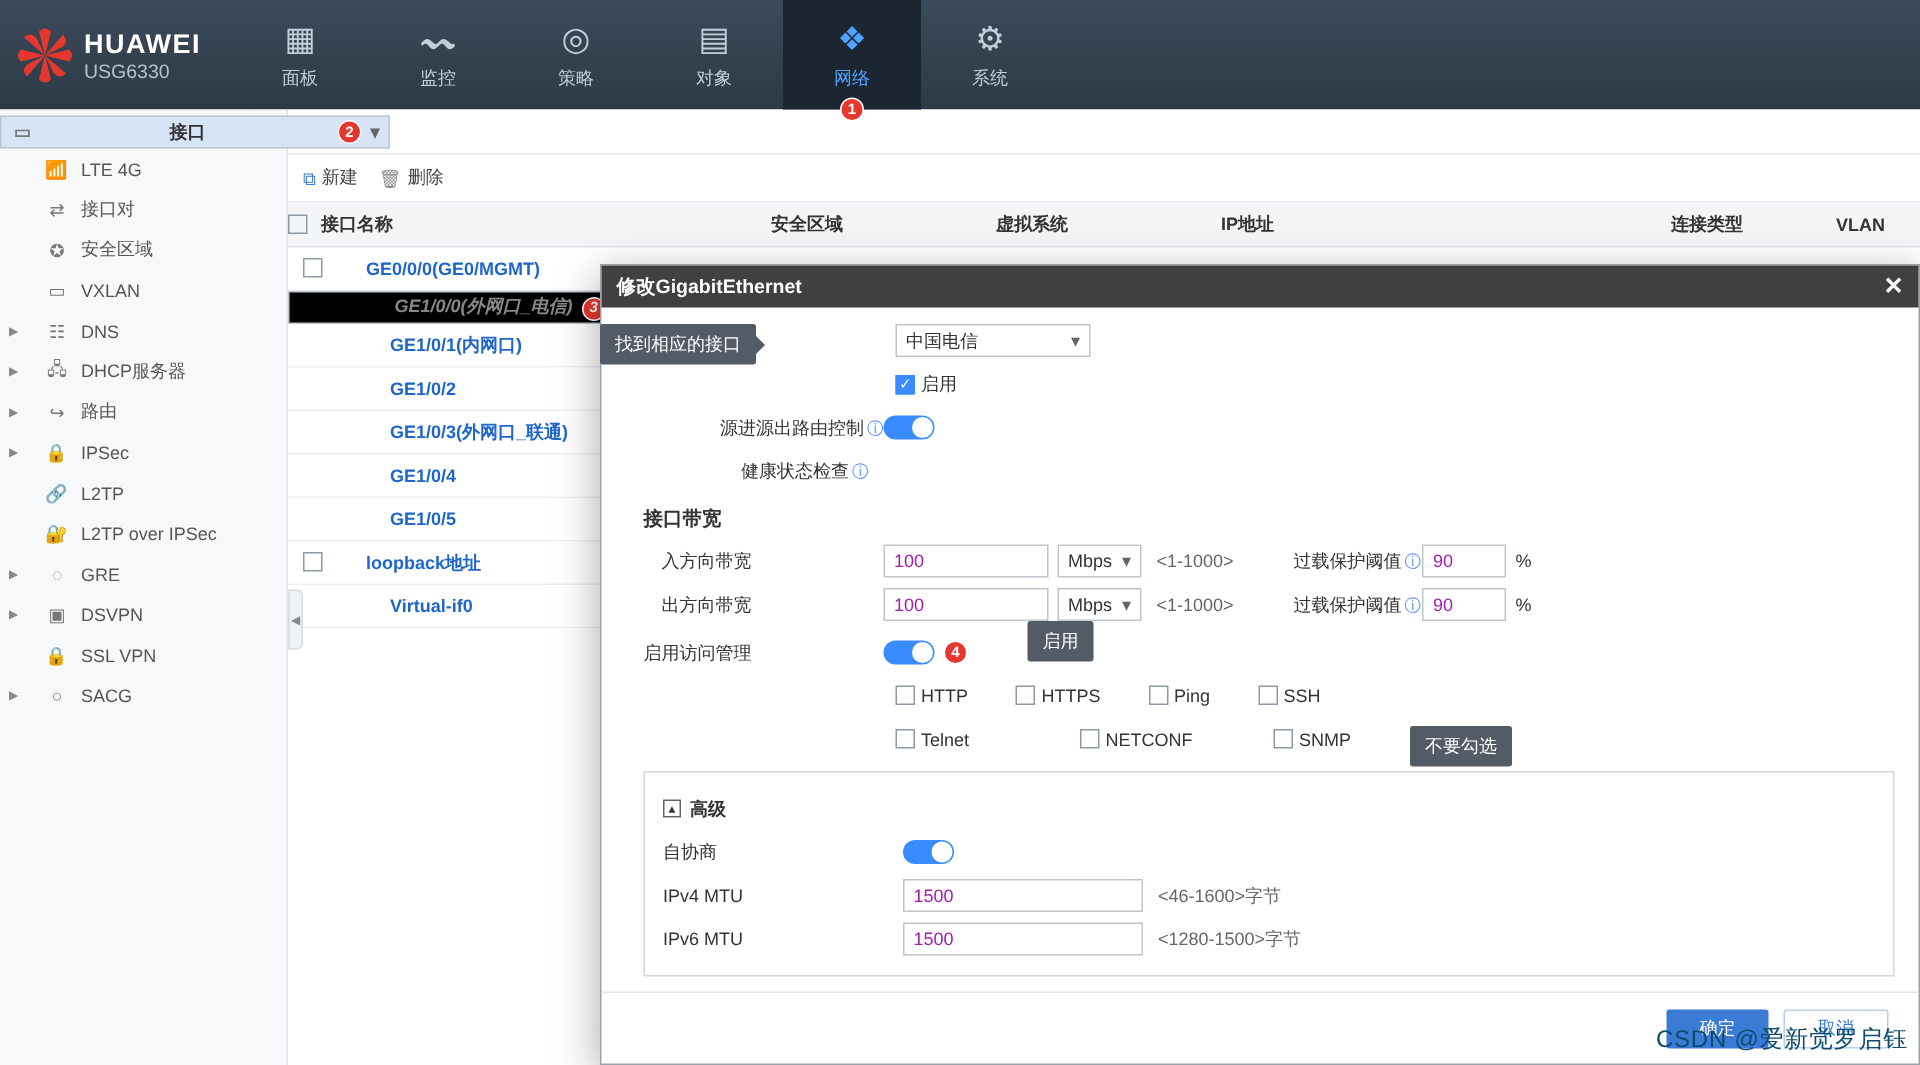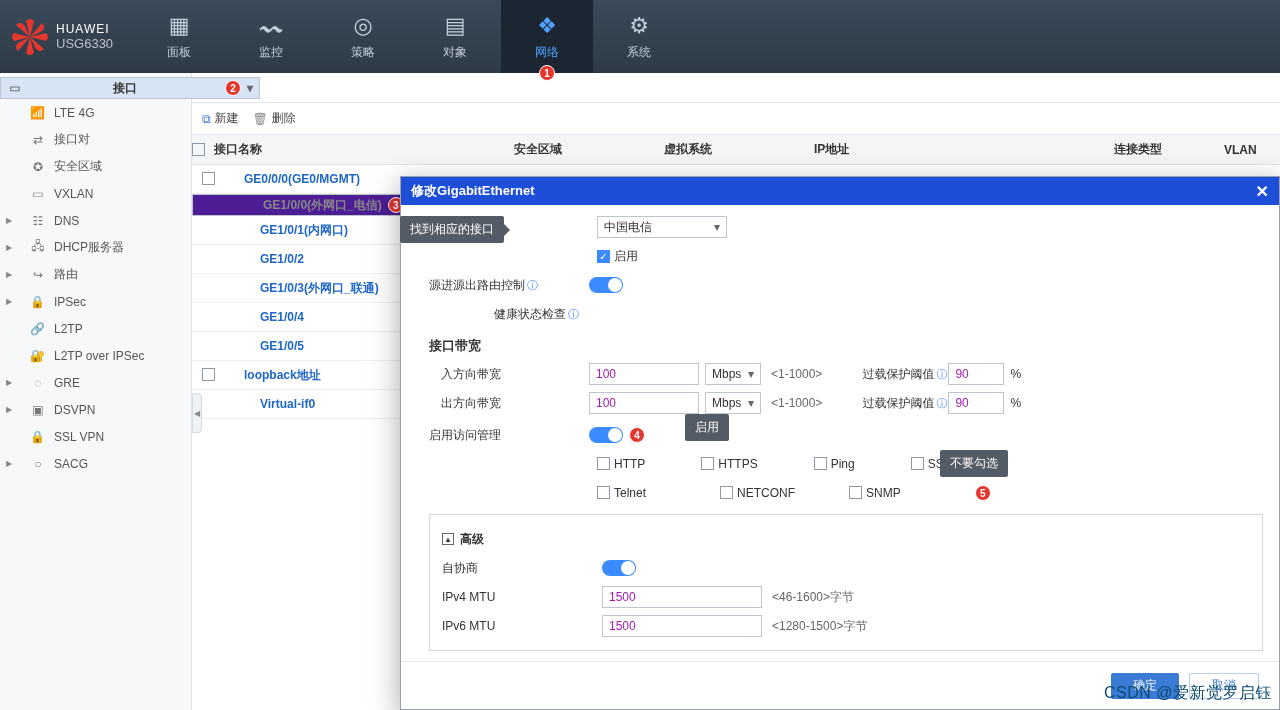--- a/index.html
+++ b/index.html
@@ -2,21 +2,21 @@
 <html><head>
 <meta charset="utf-8">
 <style>
   * { box-sizing: border-box; font-family: Arial, "Microsoft YaHei", sans-serif; }
   body { margin:0; width:1280px; height:710px; background:#fff; overflow:hidden; font-size:12px; color:#333; }
   
   .header { height:73px; background:linear-gradient(#3b4a5a,#2d3a46); display:flex; color:#c8d2de; }
   .logo-area { display:flex; align-items:center; padding:0 20px 0 10px; }
   .logo-svg { width:40px; height:40px; }
   .logo-txt { margin-left:6px; }
-  .logo-txt .brand { font-size:12px; font-weight:normal; color:#fff; letter-spacing:1px;}
+  .logo-txt .brand { font-size:18px; font-weight:bold; color:#fff; letter-spacing:1px;}
   .logo-txt .model { font-size:13px; color:#b6c0ca; }
   .nav { display:flex; }
   .nav-item { width:92px; display:flex; flex-direction:column; align-items:center; justify-content:center; cursor:pointer; position:relative;}
   .nav-item .ico { width:28px; height:28px; display:flex; align-items:center; justify-content:center; font-size:22px; color:#c3cedb;}
   .nav-item .lbl { font-size:12px; margin-top:4px; color:#c3cedb;}
   .nav-item.active { background:#1b2632; }
   .nav-item.active .ico, .nav-item.active .lbl { color:#4fa3ff; }
   
   .body { display:flex; height:637px; }
   .sidebar { width:192px; background:#f7f8fa; border-right:1px solid #e1e4e8; padding-top:4px;}
@@ -29,25 +29,25 @@
   .crumb { height:30px; padding:0 12px; display:flex; align-items:center; border-bottom:1px solid #e3e6ea; font-size:13px; font-weight:bold;}
   .toolbar { height:32px; display:flex; align-items:center; padding:0 10px; border-bottom:1px solid #e3e6ea;}
   .tbtn { display:flex; align-items:center; margin-right:14px; color:#444; cursor:pointer;}
   .tbtn .bi { margin-right:4px; color:#3a7bd5;}
   .grid-head { display:flex; height:30px; align-items:center; background:#f3f5f7; border-bottom:1px solid #e3e6ea; font-weight:bold; color:#333;}
   .gh { }
   .grid-body { overflow:hidden;}
   .row { display:flex; height:29px; align-items:center; border-bottom:1px solid #eceff2; color:#1e66c9; cursor:pointer;}
   .row .cell-name { padding-left:46px; font-weight:bold; }
   .row.group .cell-name { padding-left:30px; font-weight:bold;}
-  .row.sel { background:#4c1d95; }
+  .row.sel { background:#000000;font-style:italic; }
   .collapse-handle { position:absolute; left:192px; top:calc(73px + 320px); width:10px; height:40px; background:#eef1f5; border:1px solid #d6dbe1; border-radius:0 4px 4px 0; display:flex; align-items:center; justify-content:center; color:#888; font-size:8px; cursor:pointer;}
   
   .modal { position:absolute; left:400px; top:176px; width:880px; height:534px; background:#fff; border:1px solid #9aa1aa; box-shadow:0 8px 28px rgba(0,0,0,.35); display:flex; flex-direction:column;}
-  .m-title { height:28px; background:#1d4ed8; color:#fff; display:flex; align-items:center; padding:0 10px; font-size:13px; font-weight:bold;}
+  .m-title { height:28px; background:#404040; color:#fff; display:flex; align-items:center; padding:0 10px; font-size:13px; font-weight:bold;}
   .m-title .close { margin-left:auto; cursor:pointer; font-size:16px;}
   .m-body { flex:1; overflow-y:auto; padding:6px 16px 10px 28px; position:relative;}
   .m-body::-webkit-scrollbar{width:8px;} .m-body::-webkit-scrollbar-thumb{background:#c2c7cd;border-radius:4px;}
   .frow { display:flex; align-items:center; min-height:26px; margin:3px 0;}
   .flab { width:160px; color:#333;}
   .flab2 { width:86px; color:#333;}
   .help { color:#4a8bff; font-size:11px; margin-left:2px;}
   .toggle { width:34px; height:16px; border-radius:10px; background:#ccc; position:relative; cursor:pointer;}
   .toggle.on { background:#3a8bff;}
   .toggle::after{content:""; position:absolute; top:1px; width:14px; height:14px; background:#fff; border-radius:50%;}
@@ -238,21 +238,21 @@
   </div>
   <div class="m-body">
     <div class="frow" style="margin-left:168px">
       <div class="sel" style="width:130px;color:#333;overflow:hidden">中国电信</div>
     </div>
     <div class="frow" style="margin-left:168px">
       <span class="cb ck"></span>
       <span>启用</span>
     </div>
     <div class="frow">
-        <div class="flab" style="text-align:left;padding-right:10px"><span>源进源出路由控制</span><span class="help">ⓘ</span></div>
+        <div class="flab" style="text-align:right;"><span>源进源出路由控制</span><span class="help">ⓘ</span></div>
         <span class="toggle on"></span>
       </div>
     <div class="frow">
         <div class="flab" style="text-align:right;padding-right:10px"><span>健康状态检查</span><span class="help">ⓘ</span></div>
       </div>
 
     <div class="sec-title">接口带宽</div>
     <div class="frow">
       <div class="flab" style="padding-left:12px">入方向带宽</div>
       <input type="text" style="width: 110px;" value="100">
@@ -270,21 +270,21 @@
       <div class="flab2" style="margin-left:40px"><span>过载保护阈值</span><span class="help">ⓘ</span></div>
       <input type="text" style="width: 56px;" value="90">
       <span style="margin-left:6px">%</span>
     </div>
 
     <div class="frow" style="margin-top:6px">
       <div class="flab" style="padding-left:0">启用访问管理</div>
       <span class="toggle on"></span>
       <span class="badge">4</span>
     </div>
-    <div class="frow" style="padding-left:168px;gap:56px">
+    <div class="frow" style="padding-left:168px;gap:32px">
       <span><span class="cb"></span><span>HTTP</span></span>
       <span><span class="cb"></span><span>HTTPS</span></span>
       <span><span class="cb"></span><span>Ping</span></span>
       <span><span class="cb"></span><span>SSH</span></span>
     </div>
     <div class="frow" style="padding-left:168px;gap:54px;position:relative">
       <span><span class="cb"></span><span>Telnet</span></span>
       <span style="margin-left:20px"><span class="cb"></span><span>NETCONF</span></span>
       <span><span class="cb"></span><span>SNMP</span></span>
       <span class="badge" style="margin-left:20px">5</span>
@@ -313,14 +313,14 @@
     </div>
   </div>
   <div class="m-foot">
     <div class="btn prim">确定</div>
     <div class="btn sec">取消</div>
   </div>
 </div>
 
 <div class="tip left" style="left:400px;top:216px">找到相应的接口</div>
 <div class="tip" style="left:685px;top:414px">启用</div>
-<div class="tip" style="left:940px;top:450px">不要勾选</div>
+<div class="tip" style="left:940px;top:484px">不要勾选</div>
 <div class="watermark">CSDN @爱新觉罗启钰</div>
 
 </body></html>

